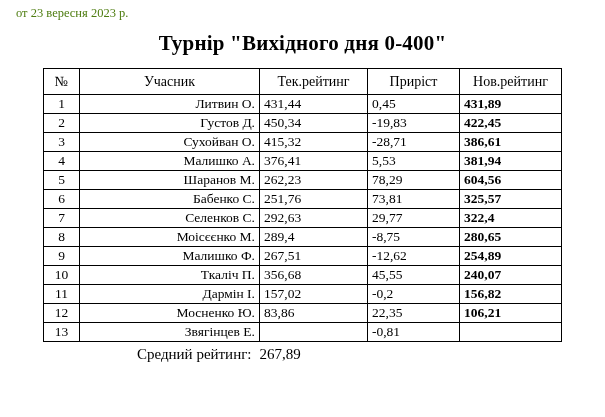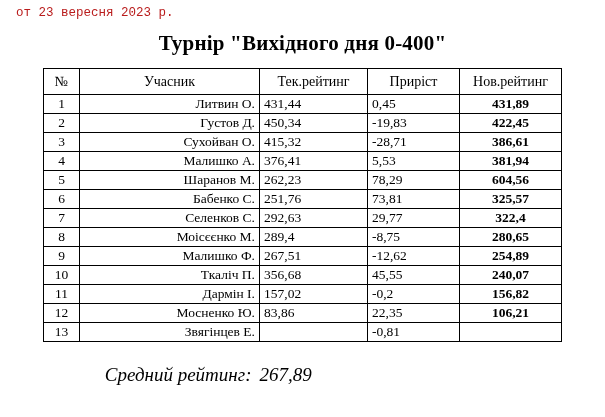--- a/index.html
+++ b/index.html
@@ -16,24 +16,24 @@
     position: relative;
   }
   .page {
     width: 605px;
     height: 417px;
     box-sizing: border-box;
     padding: 6px 14px 0 14px;
     position: relative;
   }
   .doc-date {
-    font-family: Liberation Mono, monospace;
+    font-family: Liberation Serif, serif;
     font-size: 12.5px;
     line-height: 15px;
-    color: #b91c1c;
+    color: #4d7c0f;
     margin: 0 0 2px 2px;
   }
   .doc-title {
     text-align: center;
     font-family: "Liberation Serif", serif;
     font-size: 21px;
     font-weight: bold;
     margin: 10px 0 12px 0;
     letter-spacing: 0.2px;
   }
@@ -69,30 +69,28 @@
     text-align: center;
   }
   td.name {
     text-align: right;
     padding-left: 6px;
   }
   td.cur, td.delta {
     text-align: left;
   }
   td.new {
-    text-align: center;
     font-weight: bold;
   }
   .footer-row {
     width: 518px;
-    margin: 22px auto 0 auto;
+    margin: 4px auto 0 auto;
     display: flex;
     font-family: "Liberation Serif", serif;
-    font-size: 19px;
-    font-style: italic;
+    font-size: 15px;
   }
   .footer-label {
     width: 216px;
     text-align: right;
     padding-right: 8px;
     box-sizing: border-box;
   }
   .footer-value {
     width: 108px;
     box-sizing: border-box;

